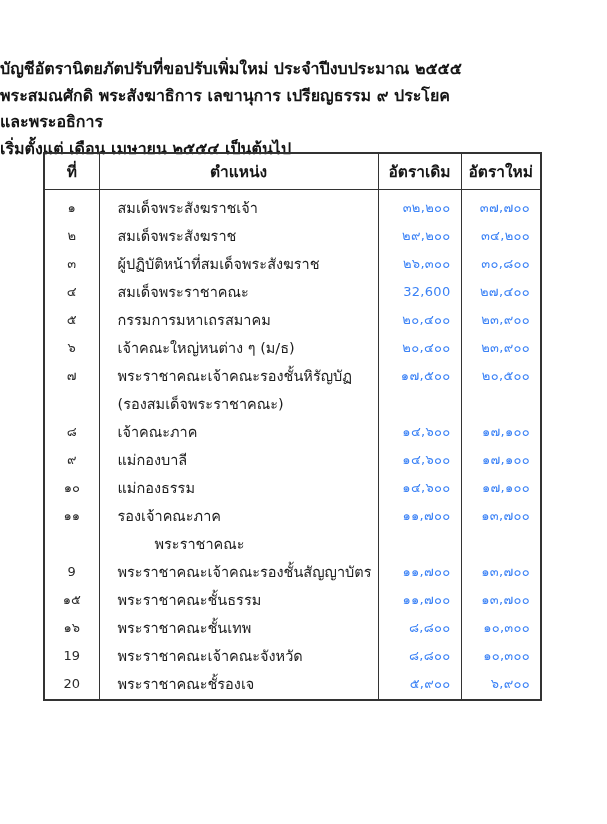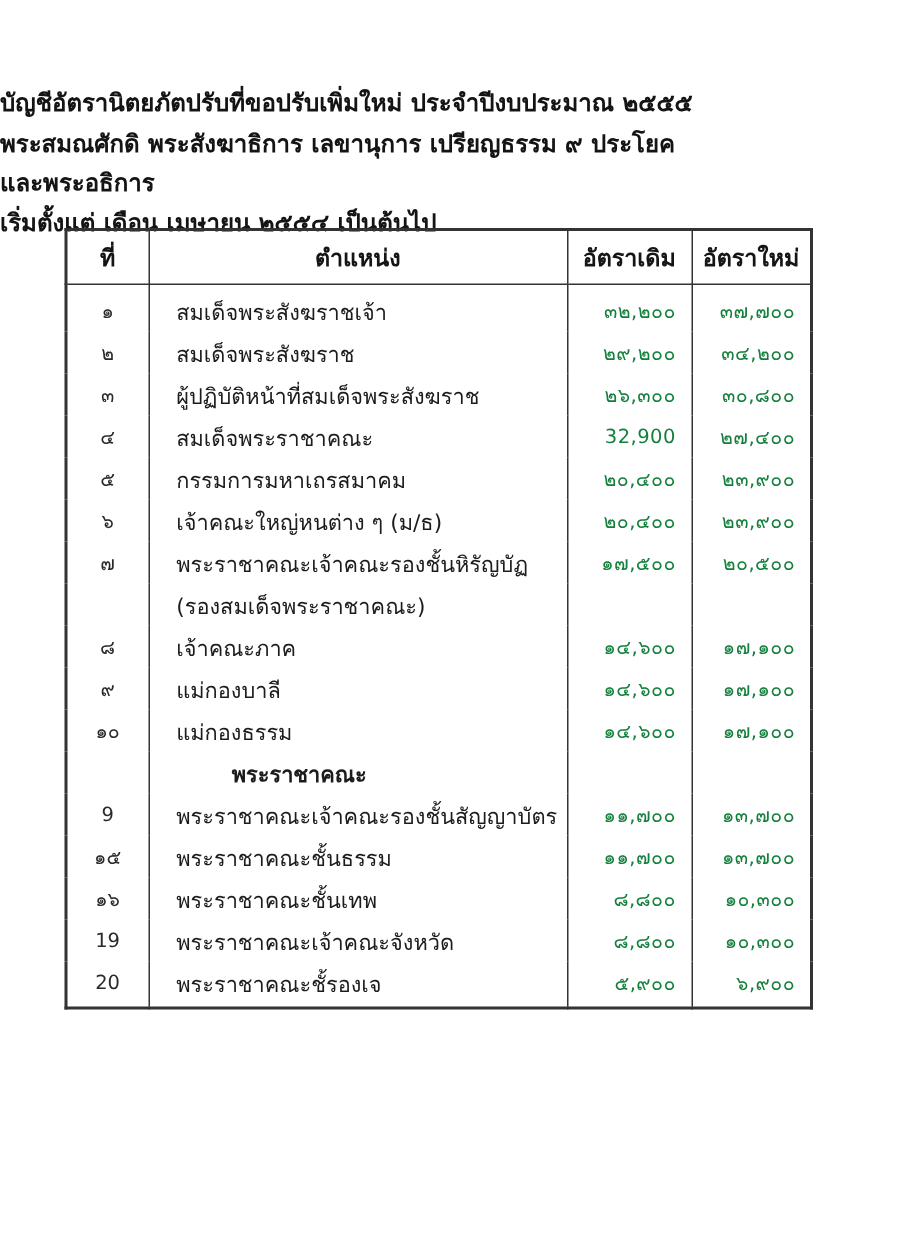--- a/index.html
+++ b/index.html
@@ -75,24 +75,24 @@
     }
     .rate-table td.pos {
       padding-left: 18px;
       overflow: hidden;
     }
     .rate-table td.old, .rate-table td.new {
       text-align: right;
       padding-right: 10px;
       font-size: 13px;
       letter-spacing: 0.3px;
-      color: #15803d;
+      color: #3b82f6;
     }
     .rate-table td.section {
-      font-weight: bold;
+      font-weight: normal;
       padding-left: 55px;
     }
     .rate-table tbody tr:last-child td { padding-bottom: 2px; }
   </style>
 </head>
 <body>
 
 <div class="title-block">
   <div class="title-line">บัญชีอัตรานิตยภัตปรับที่ขอปรับเพิ่มใหม่ ประจำปีงบประมาณ ๒๕๕๕</div>
   <div class="title-line">พระสมณศักดิ พระสังฆาธิการ เลขานุการ  เปรียญธรรม ๙ ประโยค</div>
@@ -130,21 +130,21 @@
     </tr>
     <tr>
       <td class="no">๓</td>
       <td class="pos">ผู้ปฏิบัติหน้าที่สมเด็จพระสังฆราช</td>
       <td class="old">๒๖,๓๐๐</td>
       <td class="new">๓๐,๘๐๐</td>
     </tr>
     <tr>
       <td class="no">๔</td>
       <td class="pos">สมเด็จพระราชาคณะ</td>
-      <td class="old">32,900</td>
+      <td class="old">32,600</td>
       <td class="new">๒๗,๔๐๐</td>
     </tr>
     <tr>
       <td class="no">๕</td>
       <td class="pos">กรรมการมหาเถรสมาคม</td>
       <td class="old">๒๐,๔๐๐</td>
       <td class="new">๒๓,๙๐๐</td>
     </tr>
     <tr>
       <td class="no">๖</td>
@@ -176,20 +176,26 @@
       <td class="old">๑๔,๖๐๐</td>
       <td class="new">๑๗,๑๐๐</td>
     </tr>
     <tr>
       <td class="no">๑๐</td>
       <td class="pos">แม่กองธรรม</td>
       <td class="old">๑๔,๖๐๐</td>
       <td class="new">๑๗,๑๐๐</td>
     </tr>
     <tr>
+      <td class="no">๑๑</td>
+      <td class="pos">รองเจ้าคณะภาค</td>
+      <td class="old">๑๑,๗๐๐</td>
+      <td class="new">๑๓,๗๐๐</td>
+    </tr>
+    <tr>
       <td class="no"></td>
       <td class="pos section">พระราชาคณะ</td>
       <td class="old"></td>
       <td class="new"></td>
     </tr>
     <tr>
       <td class="no">9</td>
       <td class="pos">พระราชาคณะเจ้าคณะรองชั้นสัญญาบัตร</td>
       <td class="old">๑๑,๗๐๐</td>
       <td class="new">๑๓,๗๐๐</td>

